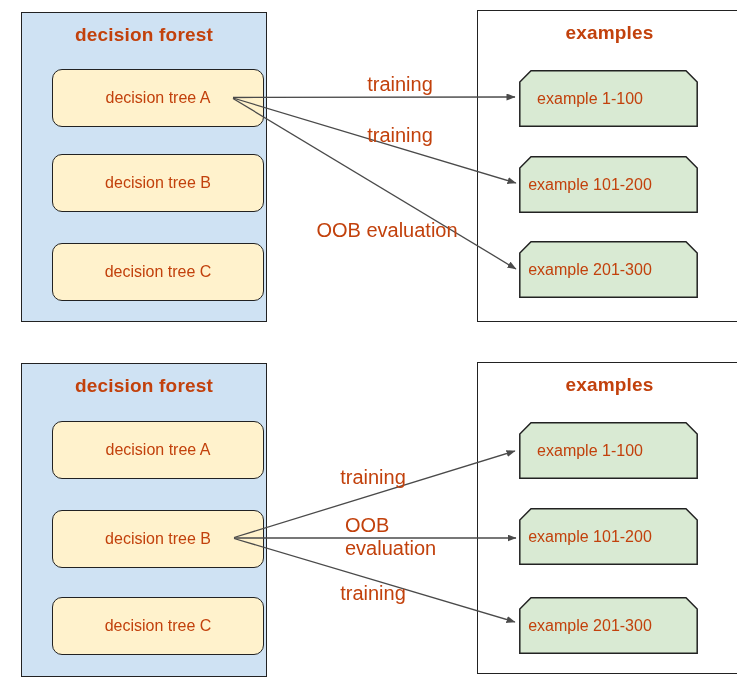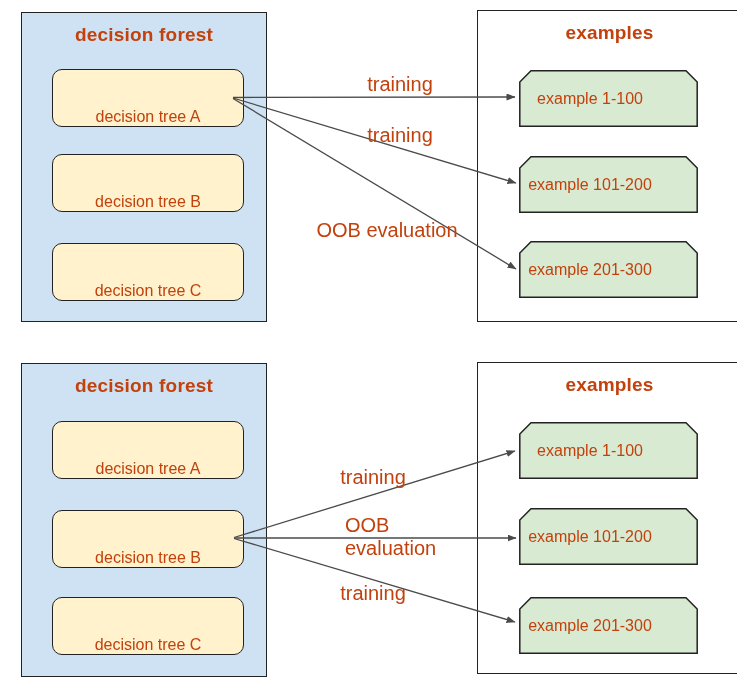--- a/index.html
+++ b/index.html
@@ -25,27 +25,27 @@
     padding-top: 11px;
     text-align: center;
     font-size: 19px;
     font-weight: bold;
     letter-spacing: 0.2px;
   }
   .tree-node {
     position: absolute;
     box-sizing: border-box;
     left: 30px;
-    width: 192px;
+    width: 212px;
     height: 58px;
     background: var(--tree-fill, #fff2cc);
     border: 1.5px solid var(--border, #222);
     border-radius: 10px;
     display: flex;
-    align-items: flex-end;
+    align-items: center;
     justify-content: center;
     font-size: 16px;
   }
   .example-node {
     position: absolute;
     left: 41px;
     width: 142px;
     height: 57px;
     text-align: center;
   }

